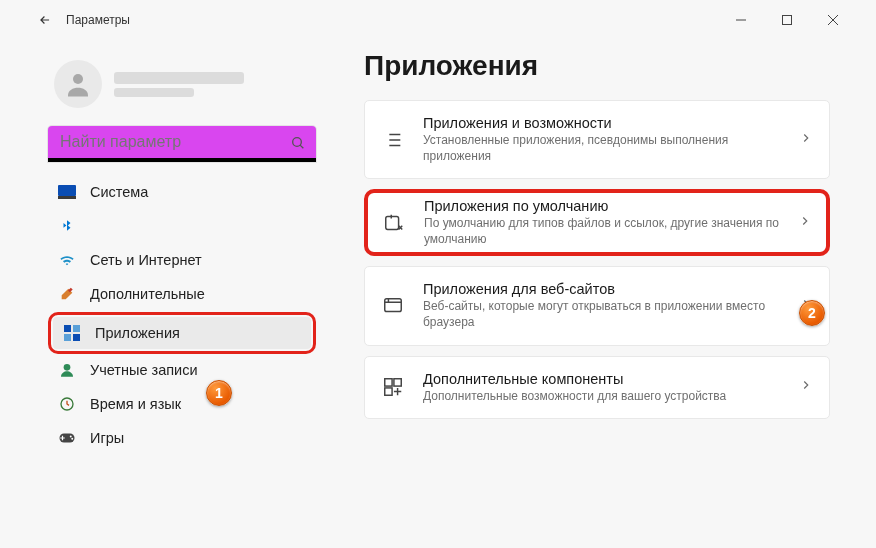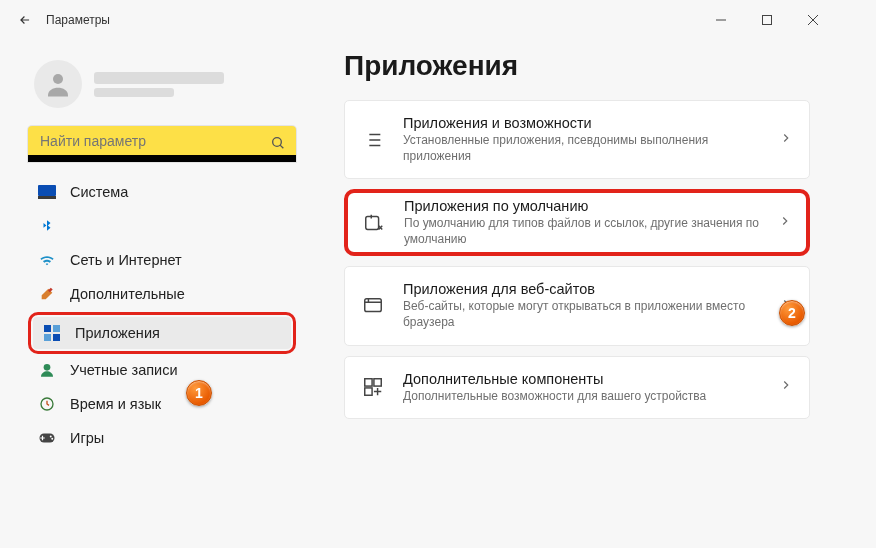--- a/index.html
+++ b/index.html
@@ -1,34 +1,34 @@
 <!DOCTYPE html>
 <html><head>
 <meta charset="utf-8">
 <style>
   * { box-sizing: border-box; margin: 0; padding: 0; }
   html, body { width: 876px; height: 548px; font-family: "Segoe UI", Arial, sans-serif; background: #f7f7f7; overflow: hidden; }
-  .window { width: 836px; height: 548px; background: #f7f7f7; position: relative; }
+  .window { width: 836px; height: 548px; background: #f7f7f7; position: relative; margin-left: 20px; }
   .titlebar { height: 40px; display: flex; align-items: center; justify-content: space-between; padding: 0 0 0 18px; }
   .title-left { display: flex; align-items: center; gap: 14px; }
   .back-arrow { width: 14px; height: 14px; display:flex; align-items:center; justify-content:center; color:#333; }
   .tb-title { font-size: 12px; color: #333; }
   .win-controls { display: flex; }
   .win-btn { width: 46px; height: 32px; display: flex; align-items: center; justify-content: center; color: #444; }
   .body { display: flex; height: calc(548px - 40px); }
   .sidebar { width: 308px; padding: 10px 12px 0 28px; }
   .user-row { display: flex; align-items: center; gap: 12px; padding: 10px 6px 18px 6px; }
   .avatar { width: 48px; height: 48px; border-radius: 50%; background: #e9e9e9; display:flex; align-items:center; justify-content:center; }
   .avatar svg { fill:#a8a8a8; }
   .user-lines { display:flex; flex-direction:column; gap:4px; }
   .blur-line { background:#dcdcdc; border-radius:3px; }
   .blur-line.a { width:130px; height:12px; }
   .blur-line.b { width:80px; height:9px; }
   .search { position:relative; margin-bottom:14px; }
-  .search input { width:100%; height:36px; border:none; border-bottom:7px solid #000000; background:#fde047; padding:0 36px 0 12px; font-size:14px; color:#333; outline:none; border-radius:4px 4px 0 0; box-shadow:0 0 0 1px #e4e4e4; }
+  .search input { width:100%; height:36px; border:none; border-bottom:4px solid #000000; background:#d946ef; padding:0 36px 0 12px; font-size:16px; color:#333; outline:none; border-radius:4px 4px 0 0; box-shadow:0 0 0 1px #e4e4e4; }
   .search .sicon { position:absolute; right:10px; top:9px; color:#555; }
   .nav { list-style:none; }
   .nav li { display:flex; align-items:center; gap:14px; padding:8px 10px; border-radius:4px; font-size:14.5px; color:#222; cursor:pointer; margin-bottom:2px; }
   .nav li.active { background:#eaeaea; }
   .nav li .nicon { width:18px; display:flex; justify-content:center; }
   .highlight-1 { border:3px solid #e2231a; border-radius:10px; padding:0; }
   .highlight-1 li { margin:2px; }
   .badge { width:26px; height:26px; border-radius:50%; color:#fff; font-weight:700; font-size:14px; display:flex; align-items:center; justify-content:center; box-shadow: inset 0 1px 2px rgba(255,255,255,.5), 0 1px 3px rgba(0,0,0,.35); background: radial-gradient(circle at 35% 30%, #ff9a3c, #e85a00 70%); border:1px solid #c94f00; }
   .badge.b1 { position:absolute; left:186px; top:380px; }
   .badge.b2 { position:absolute; left:779px; top:300px; }

